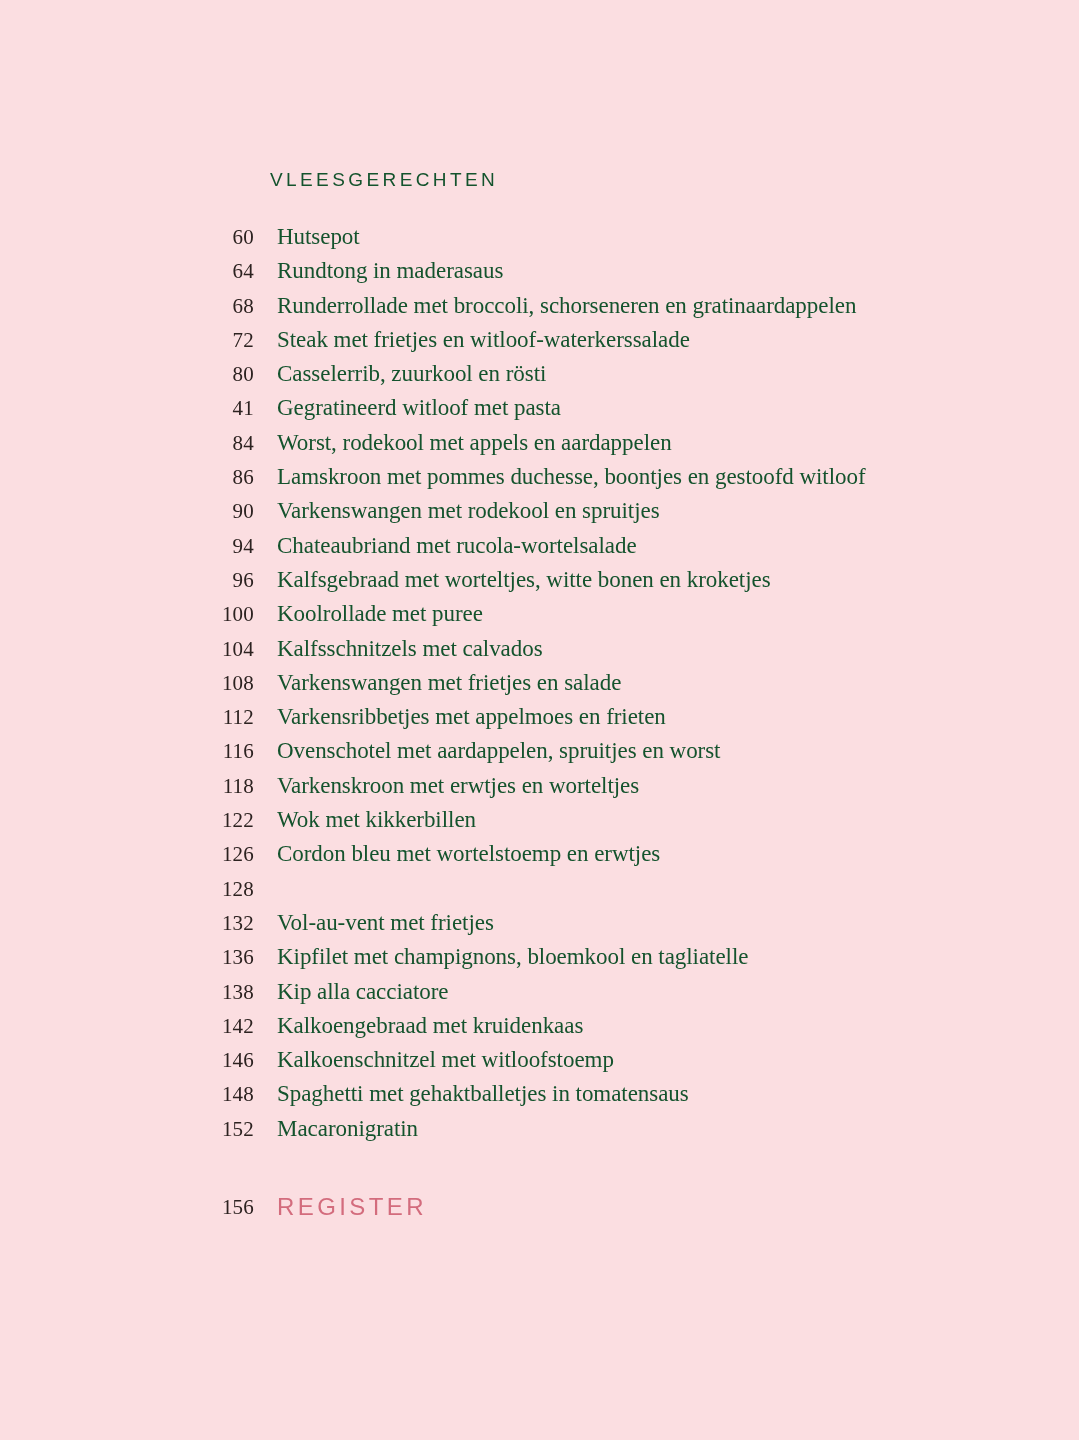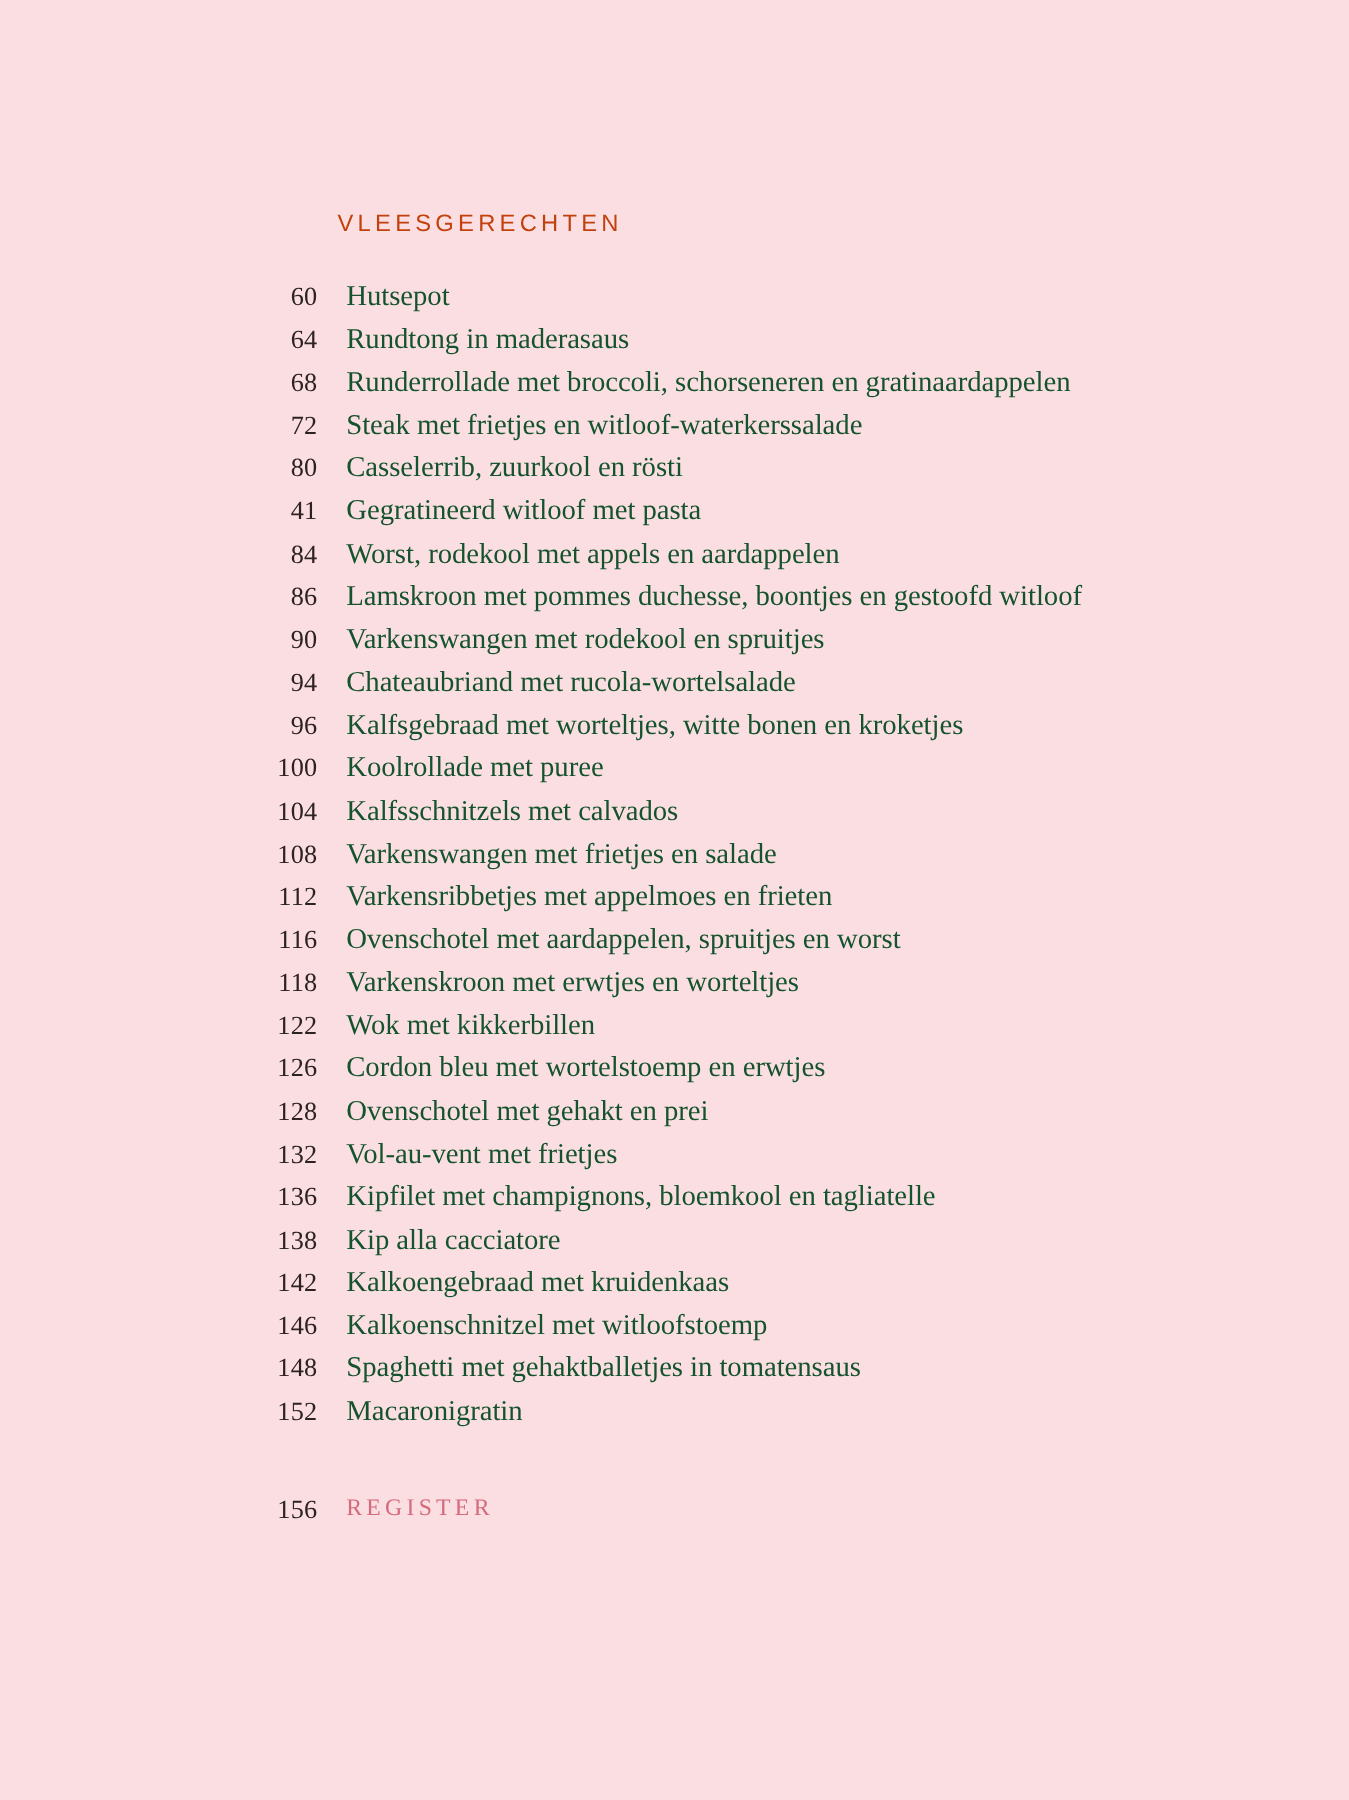--- a/index.html
+++ b/index.html
@@ -28,21 +28,21 @@
   }
 
   
   .section-heading {
     margin: 0 0 28px 62px;
     font-family: "Liberation Sans", sans-serif;
     font-weight: 400;
     font-size: 19px;
     line-height: 24px;
     letter-spacing: 3.4px;
-    color: #c2410c;
+    color: #14532d;
     white-space: nowrap;
   }
 
   
   .toc-list {
     list-style: none;
     margin: 0;
     padding: 0;
   }
   .toc-row {
@@ -75,23 +75,23 @@
     display: flex;
     align-items: flex-start;
     margin-top: 44px;
     height: 34px;
   }
   .toc-footer .toc-page {
     line-height: 34px;
   }
   .footer-label {
     margin-left: 23px;
-    font-family: Liberation Serif, serif;
+    font-family: Liberation Sans, sans-serif;
     font-weight: 400;
-    font-size: 19px;
+    font-size: 24px;
     line-height: 34px;
     letter-spacing: 3.4px;
     color: #d36c7d;
     white-space: nowrap;
   }
 </style>
 </head>
 <body>
 
 <div class="page">
@@ -171,21 +171,20 @@
         <li class="toc-row">
           <span class="toc-page">122</span>
           <span class="toc-title">Wok met kikkerbillen</span>
         </li>
         <li class="toc-row">
           <span class="toc-page">126</span>
           <span class="toc-title">Cordon bleu met wortelstoemp en erwtjes</span>
         </li>
         <li class="toc-row">
           <span class="toc-page">128</span>
-          <span class="toc-title">Ovenschotel met gehakt en prei</span>
         </li>
         <li class="toc-row">
           <span class="toc-page">132</span>
           <span class="toc-title">Vol-au-vent met frietjes</span>
         </li>
         <li class="toc-row">
           <span class="toc-page">136</span>
           <span class="toc-title">Kipfilet met champignons, bloemkool en tagliatelle</span>
         </li>
         <li class="toc-row">

